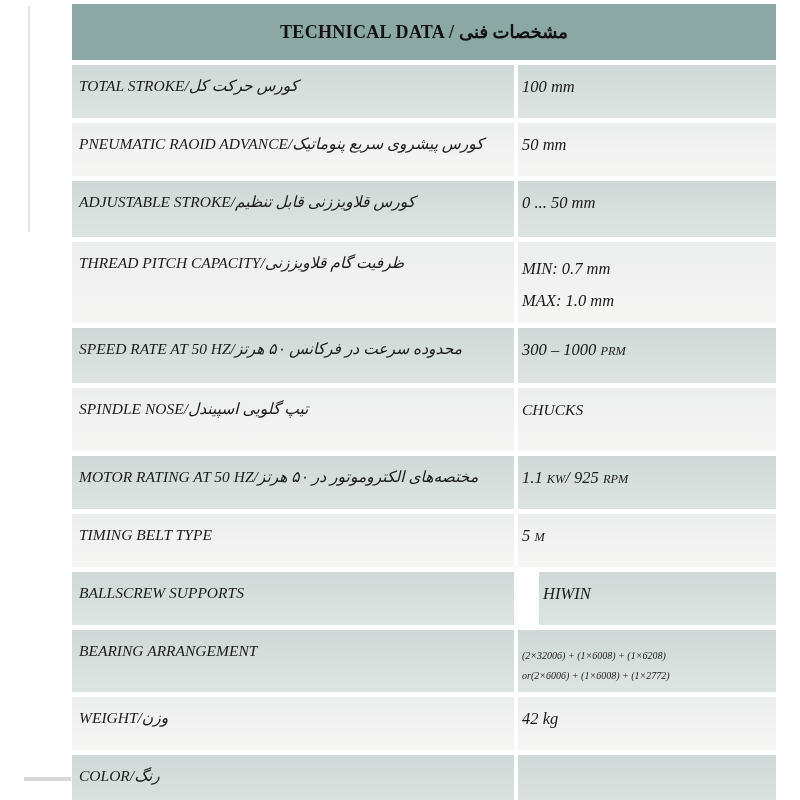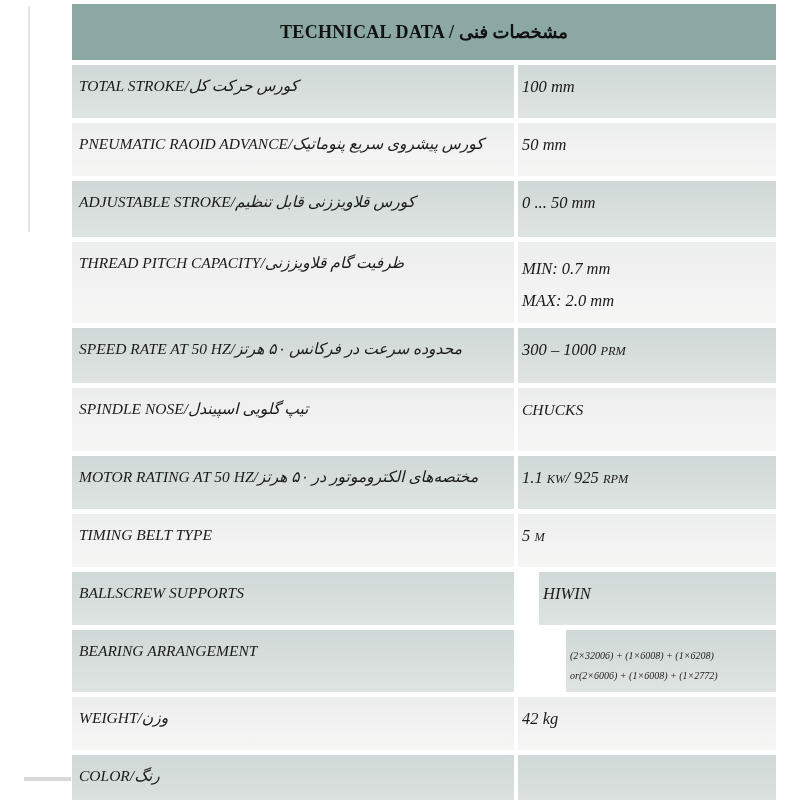--- a/index.html
+++ b/index.html
@@ -59,21 +59,21 @@
   .row:nth-child(2)  { min-height: 53px; }
   .row:nth-child(3)  { min-height: 56px; }
   .row:nth-child(4)  { min-height: 78px; }
   .row:nth-child(4) .value-line { line-height: 32px; }
   .row:nth-child(5)  { min-height: 55px; }
   .row:nth-child(6)  { min-height: 63px; }
   .row:nth-child(6) .cell.value { font-size: 15.5px; }
   .row:nth-child(7)  { min-height: 53px; }
   .row:nth-child(8)  { min-height: 53px; }
   .row:nth-child(9)  { min-height: 53px; gap: 21px; }
-  .row:nth-child(10) { min-height: 60px; gap: 48px; }
+  .row:nth-child(10) { min-height: 60px; }
   .row:nth-child(10) .cell.value { font-size: 10px; padding-top: 16px; }
   .row:nth-child(10) .value-line { line-height: 20px; }
   .row:nth-child(11) { min-height: 53px; }
   .row:nth-child(12) { min-height: 62px; }
 </style>
 </head>
 <body>
 
 <div class="page">
   <div class="edge-line-v"></div>
@@ -107,21 +107,21 @@
     <div class="cell value">
             <div class="value-line"><span class="seg">0 ... 50 mm</span></div>
           </div>
   </div>
         <div class="row light">
     <div class="cell label">
       <span>THREAD PITCH CAPACITY/ظرفیت گام قلاویززنی</span>
     </div>
     <div class="cell value">
             <div class="value-line"><span class="seg">MIN: 0.7 mm</span></div>
-            <div class="value-line"><span class="seg">MAX: 2.0 mm</span></div>
+            <div class="value-line"><span class="seg">MAX: 1.0 mm</span></div>
           </div>
   </div>
         <div class="row dark">
     <div class="cell label">
       <span>SPEED RATE AT 50 HZ/محدوده سرعت در فرکانس ۵۰ هرتز</span>
     </div>
     <div class="cell value">
             <div class="value-line"><span class="seg">300 – 1000 </span><span class="seg seg-small">PRM</span></div>
           </div>
   </div>

